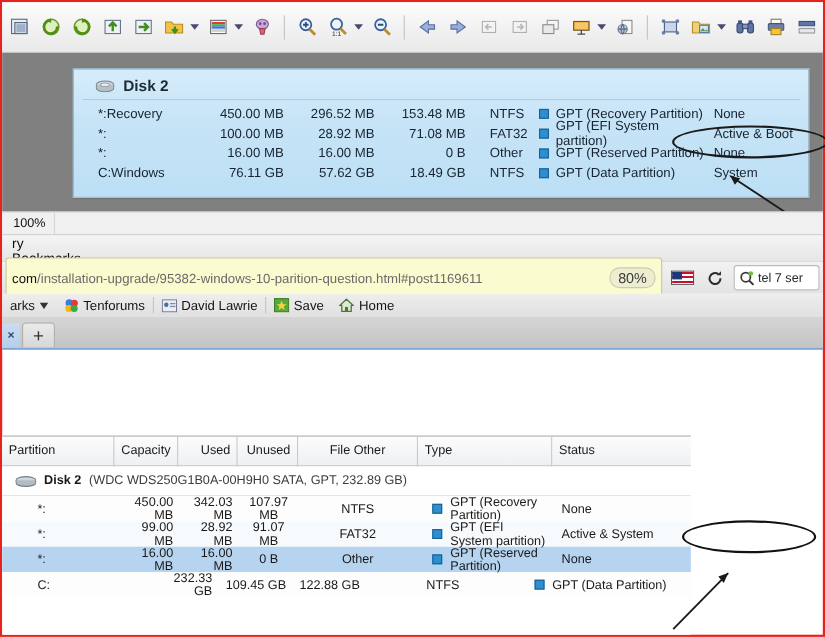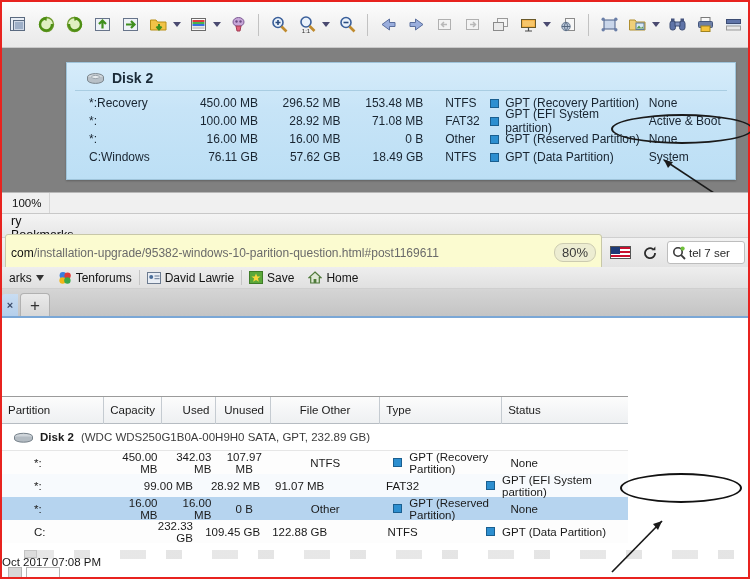--- a/index.html
+++ b/index.html
@@ -688,20 +688,21 @@
     <div class="pt-row alt">
       <div class="r-part">*:</div>
       <div class="r-cap">99.00 MB</div>
       <div class="r-used">28.92 MB</div>
       <div class="r-unused">91.07 MB</div>
       <div class="r-fs">FAT32</div>
       <div class="r-type">
         <span class="sq"></span>
         <span>GPT (EFI System partition)</span>
       </div>
+      <div class="r-status">Active &amp; System</div>
     </div>
 
     <div class="pt-row sel">
       <div class="r-part">*:</div>
       <div class="r-cap">16.00 MB</div>
       <div class="r-used">16.00 MB</div>
       <div class="r-unused">0 B</div>
       <div class="r-fs">Other</div>
       <div class="r-type">
         <span class="sq"></span>
@@ -715,27 +716,20 @@
       <div class="r-cap">232.33 GB</div>
       <div class="r-used">109.45 GB</div>
       <div class="r-unused">122.88 GB</div>
       <div class="r-fs">NTFS</div>
       <div class="r-type">
         <span class="sq"></span>
         <span>GPT (Data Partition)</span>
       </div>
     </div>
 
-    <div class="pt-foot">
-      <div class="ghost"></div>
-      <div class="chip"></div>
-      <div class="ts">Oct 2017 07:08 PM</div>
-      <div class="box1"></div>
-      <div class="box2"></div>
-    </div>
 
     <svg class="anno" style="left:0;top:0;width:746px;height:181px;">
       <path d="M610 175 L660 124" stroke="#1a1a1a" stroke-width="1.7" fill="none"></path>
       <path d="M660 124 L651 127 L656 133 Z" fill="#1a1a1a"></path>
     </svg>
   </div>
   <div class="ellipse-b"></div>
 
 </div>
 

